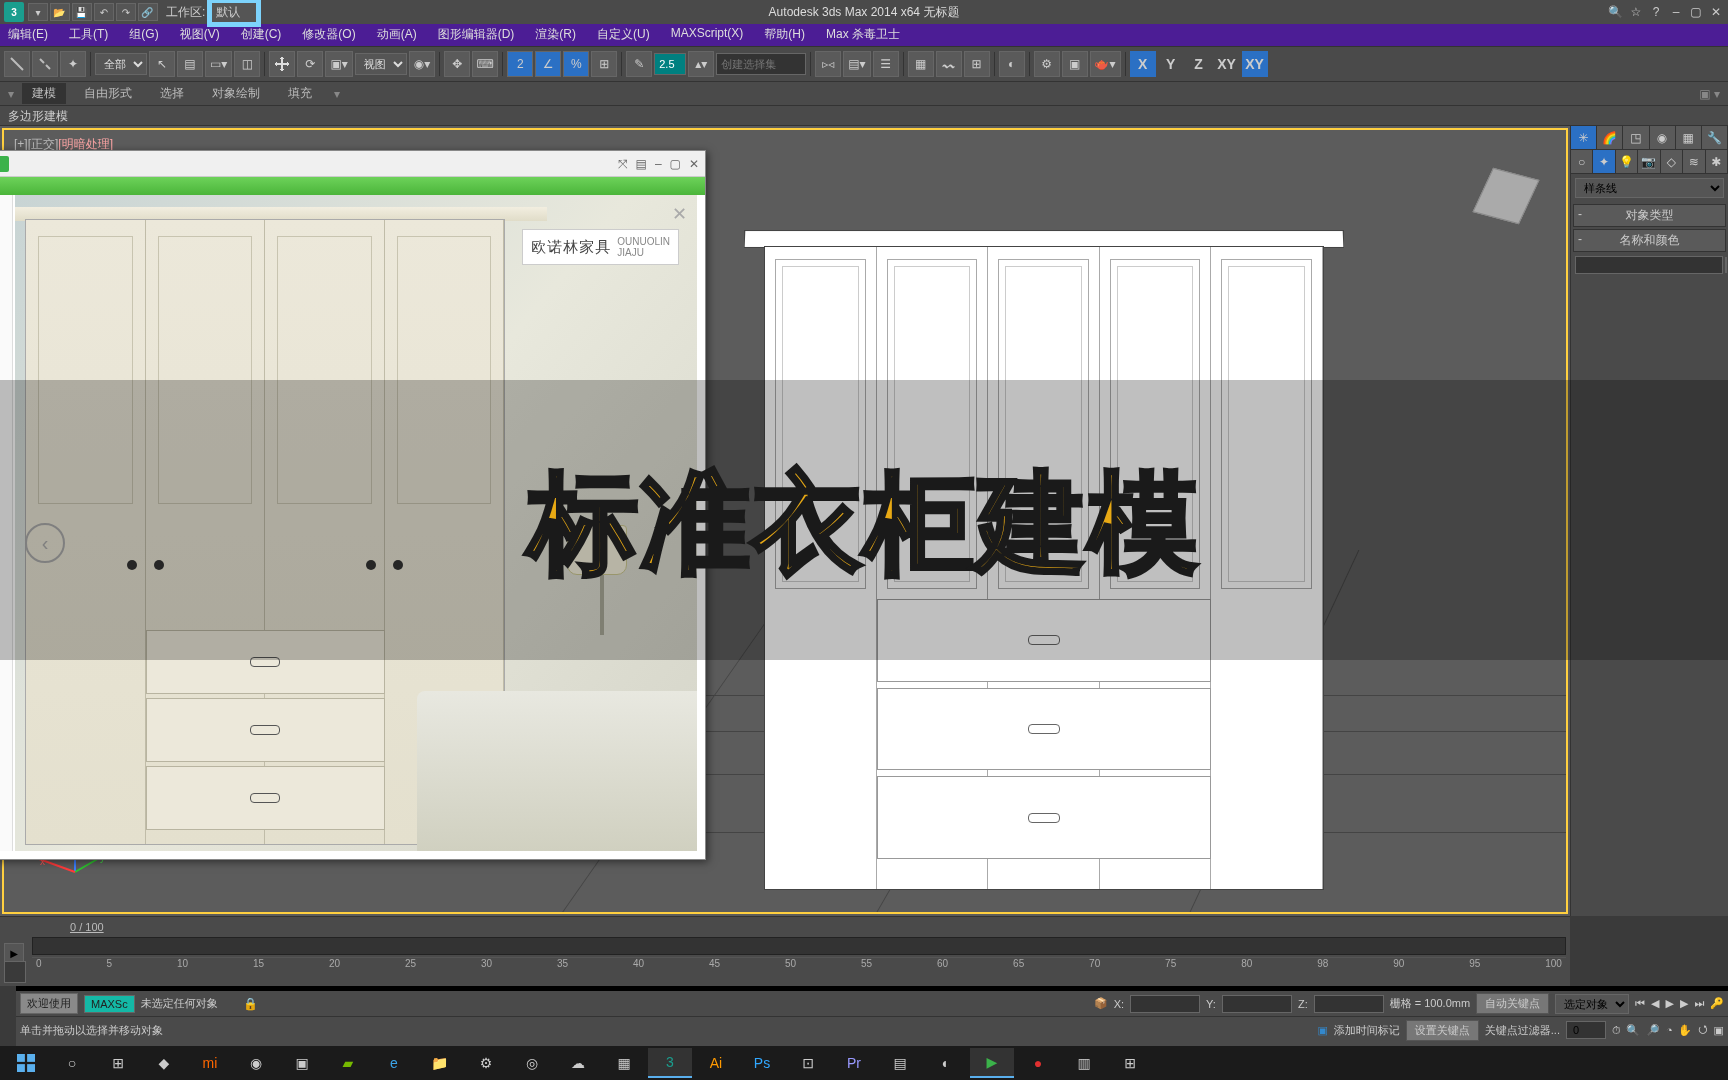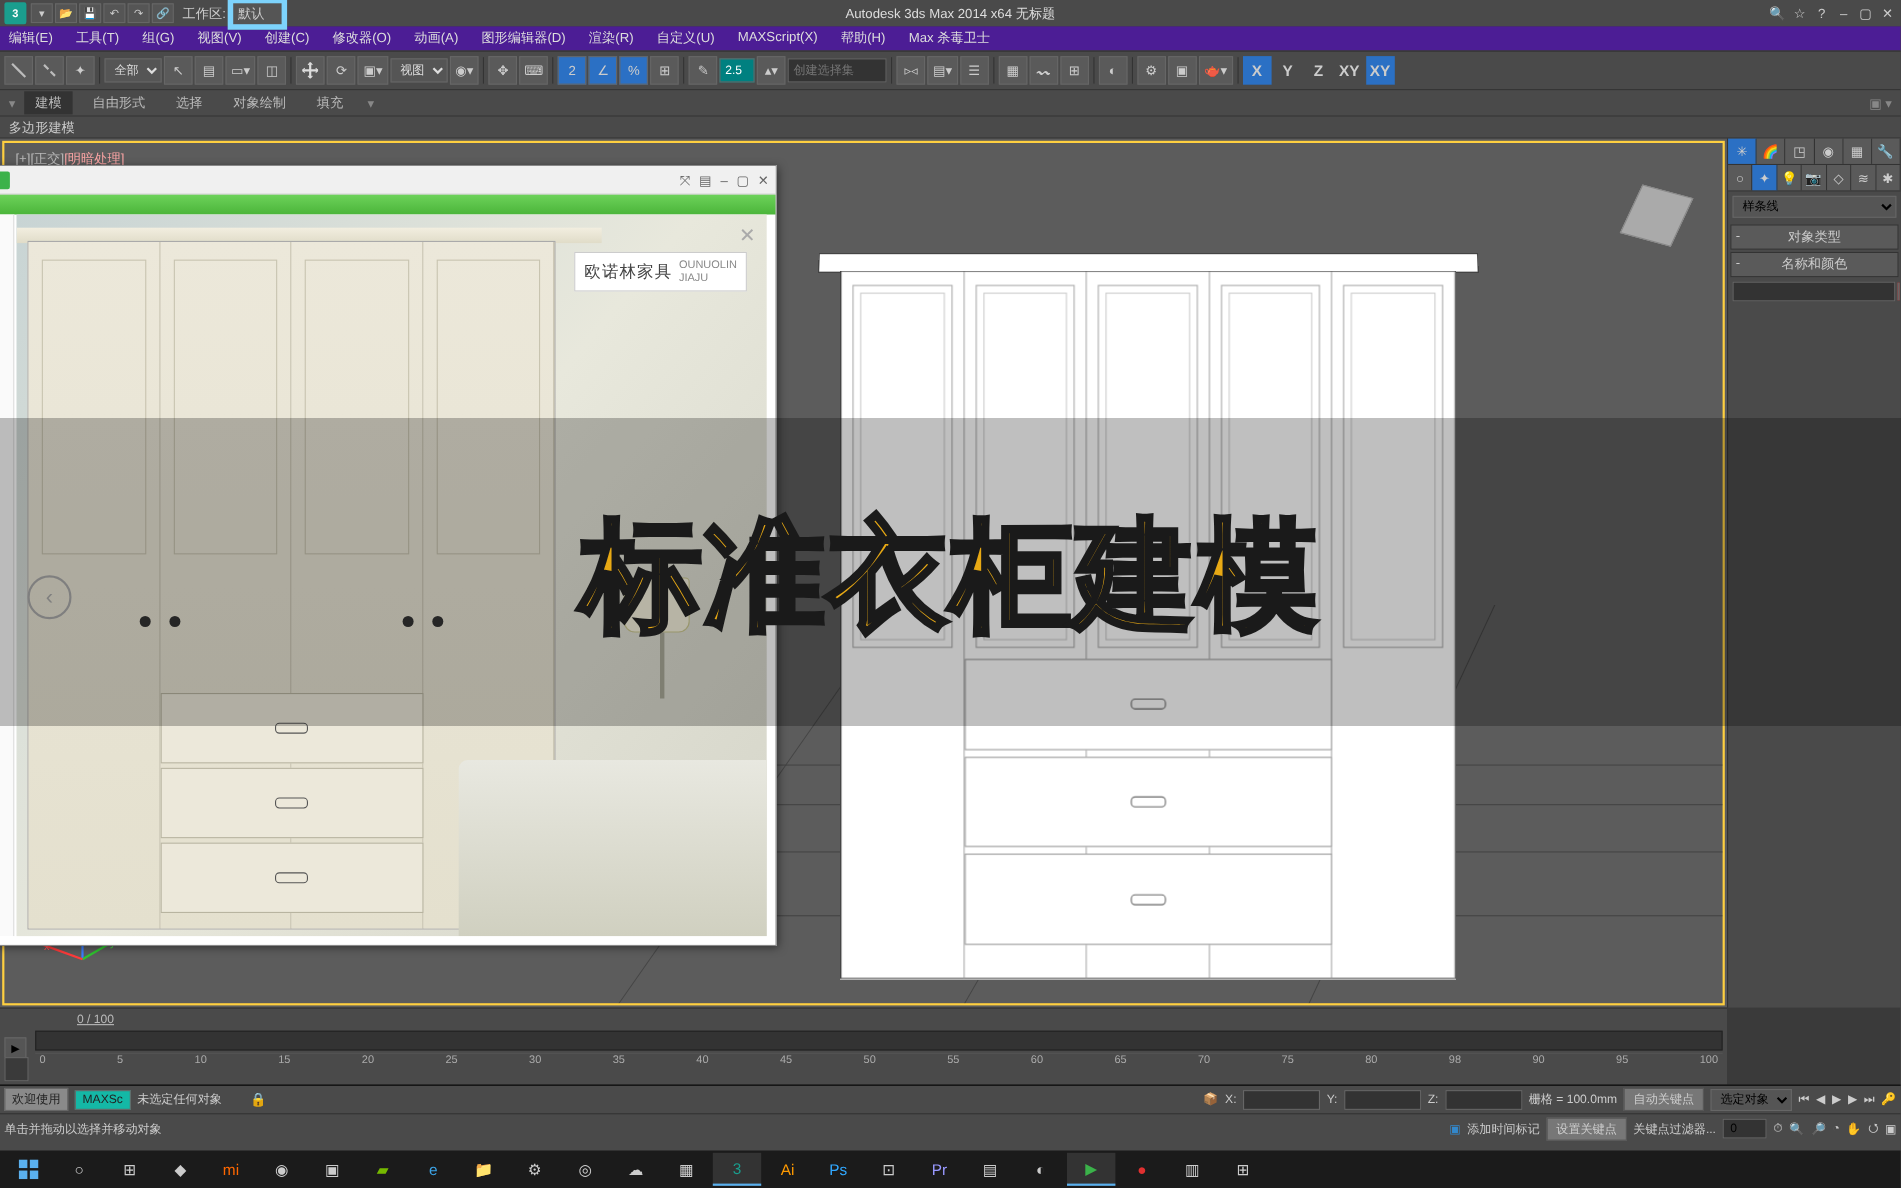--- a/index.html
+++ b/index.html
@@ -113,21 +113,21 @@
 .rp-name-row input { flex: 1; background: #333; border: 1px solid #666; color: #ccc; padding: 2px; font-size: 11px; }
 .rp-name-row .swatch { width: 16px; height: 16px; background: #c02020; border: 1px solid #666; }
 
 .timeline-area { position: absolute; left: 0; right: 158px; bottom: 60px; height: 70px; background: #4a4a4a; border-top: 1px solid #333; }
 .tl-play { position: absolute; left: 4px; top: 26px; width: 20px; height: 20px; background: #555; border: 1px solid #666; display:flex; align-items:center; justify-content:center; font-size:10px; }
 .tl-frame-lbl { position: absolute; left: 70px; top: 4px; font-size: 11px; color: #bbb; text-decoration: underline; }
 .tl-track { position: absolute; left: 32px; right: 4px; top: 20px; height: 18px; background: #333; border: 1px solid #222; }
 .tl-ruler { position: absolute; left: 32px; right: 4px; top: 40px; height: 20px; display: flex; justify-content: space-between; font-size: 10px; color: #aaa; padding: 0 4px; border-top: 1px solid #555; }
 .tl-thumb { position: absolute; left: 4px; top: 44px; width: 22px; height: 22px; background: #3a3a3a; border: 1px solid #666; }
 
-.status-area { position: absolute; left: 0; right: 0; bottom: 0; height: 60px; background: #4a4a4a; border-top: 1px solid #000000; font-size: 12px; color: #ccc; }
+.status-area { position: absolute; left: 16px; right: 0; bottom: 0; height: 60px; background: #4a4a4a; border-top: 5px solid #000000; font-size: 12px; color: #ccc; }
 .status-row { height: 26px; display: flex; align-items: center; padding: 0 4px; gap: 6px; border-bottom: 1px solid #333; }
 .status-row.r2 { border-bottom: none; }
 .sr-box { background: #555; border: 1px solid #666; padding: 2px 6px; font-size: 11px; }
 .sr-text { font-size: 11px; }
 .sr-right-chunk { margin-left: auto; display: flex; align-items: center; gap: 6px; font-size: 11px; }
 .sr-btn-gray { background: #777; border: 1px solid #555; padding: 2px 8px; font-size: 11px; }
 .sr-dd { background: #555; border: 1px solid #666; padding: 2px 4px; font-size: 11px; }
 
 .taskbar { position: absolute; left: 0; right: 0; bottom: 0; height: 34px; background: #1b1b1b; display: flex; align-items: center; padding: 0 4px; gap: 2px; z-index: 100; }
 .status-area { bottom: 34px; }

